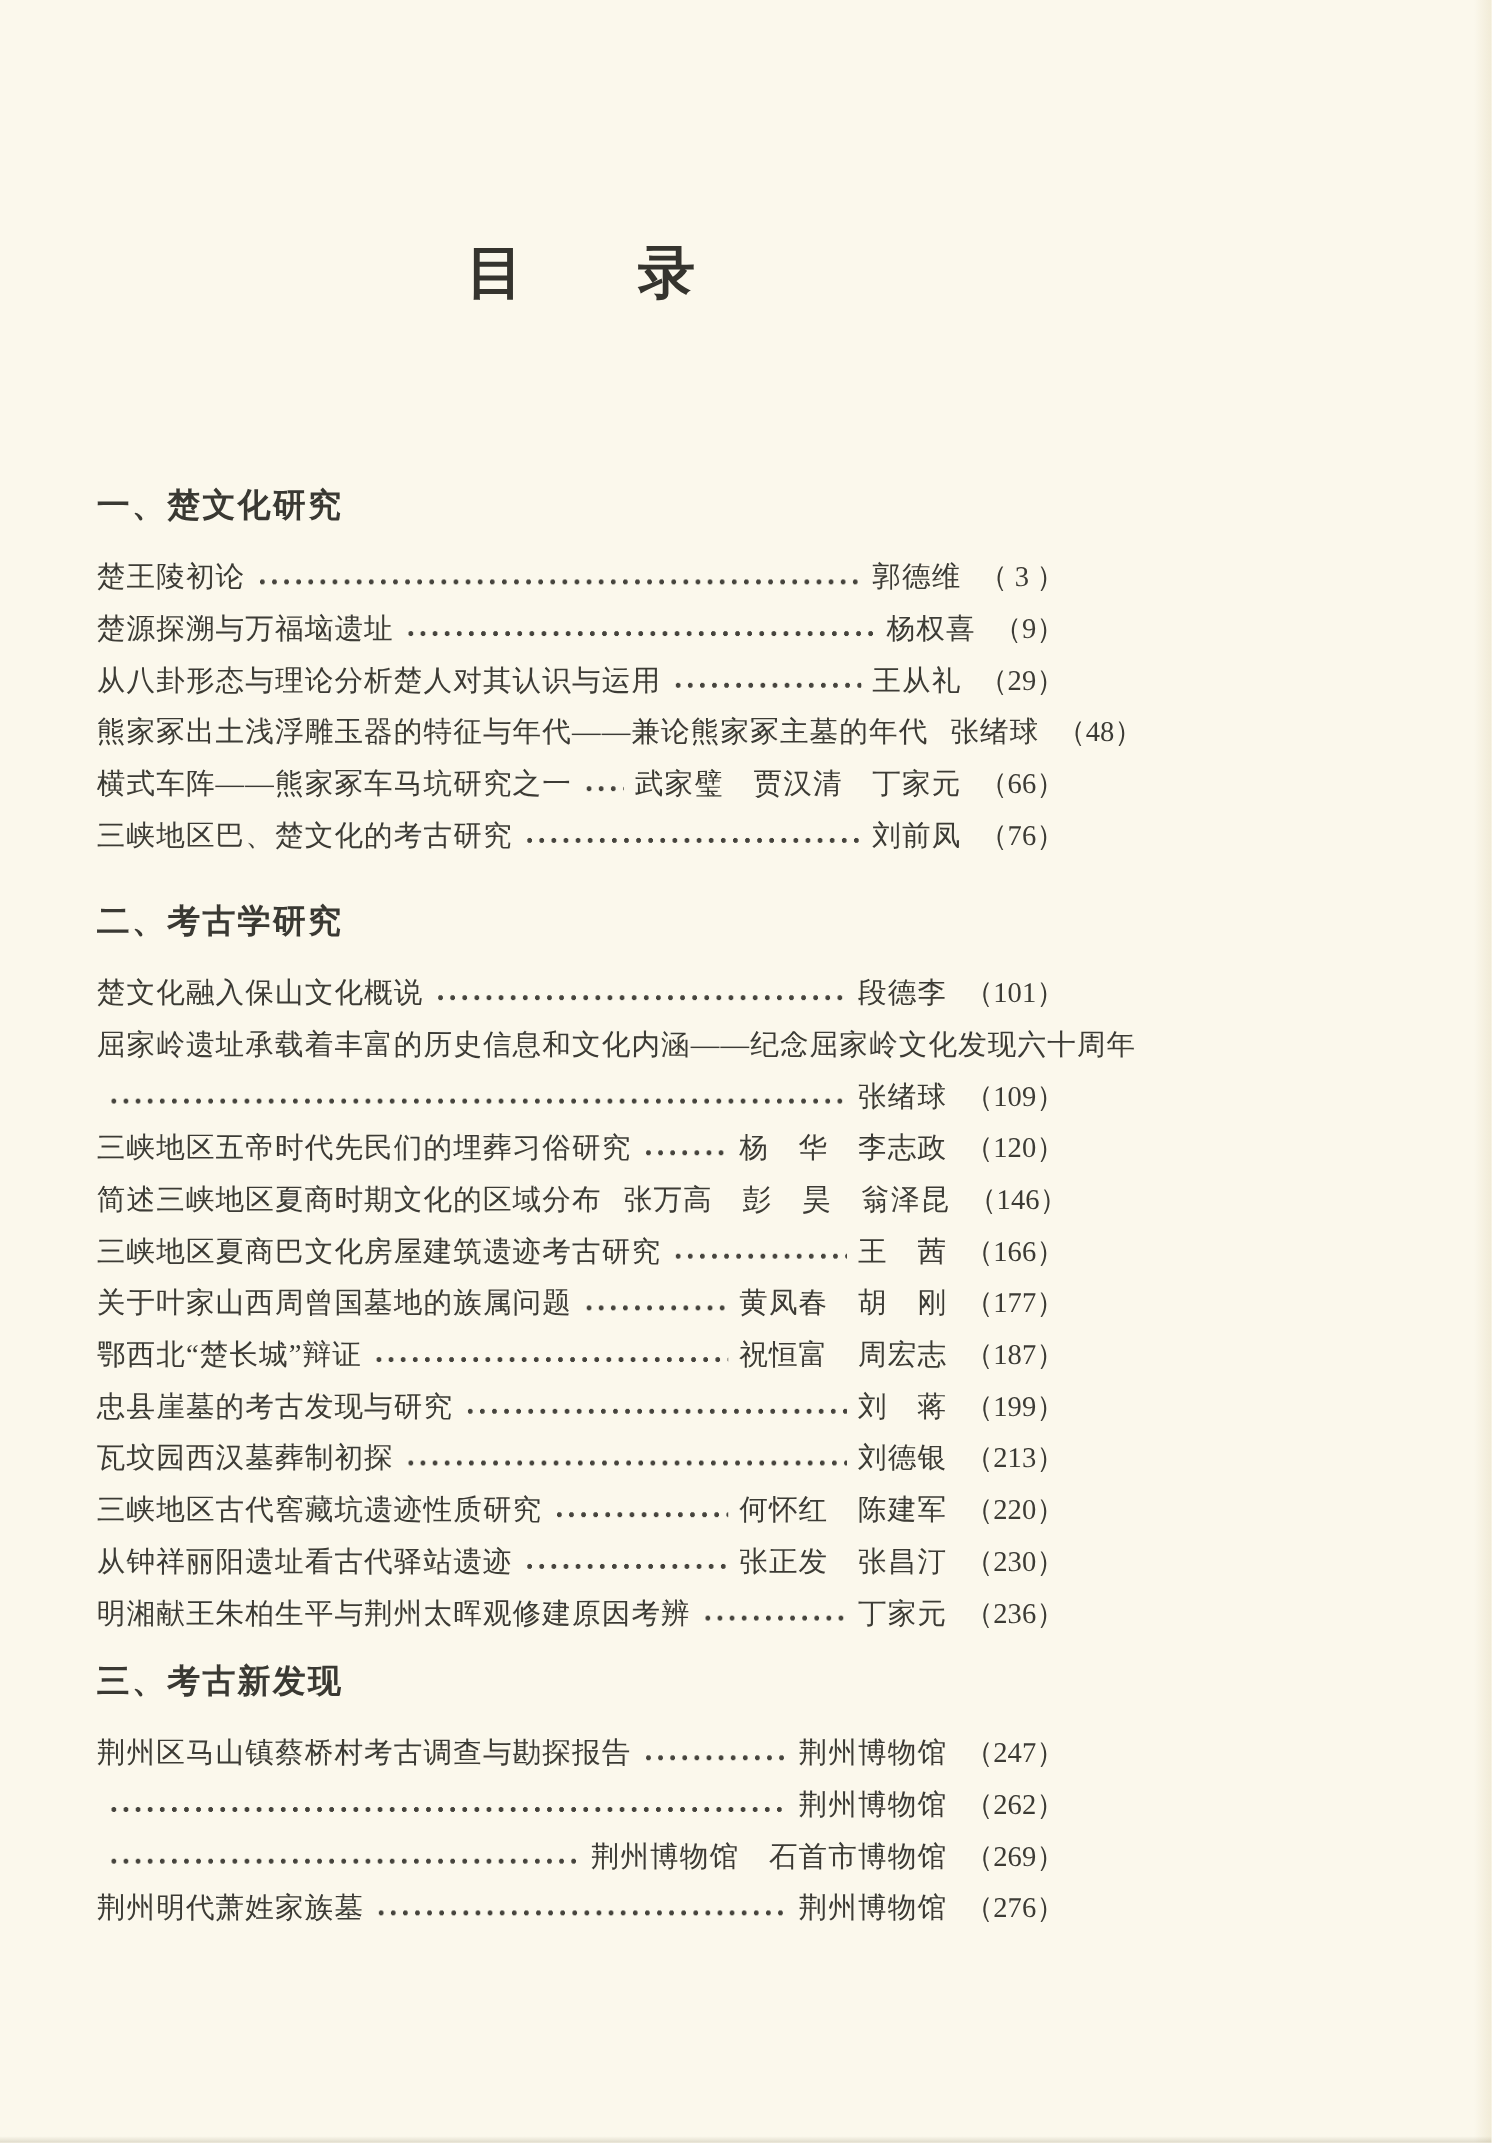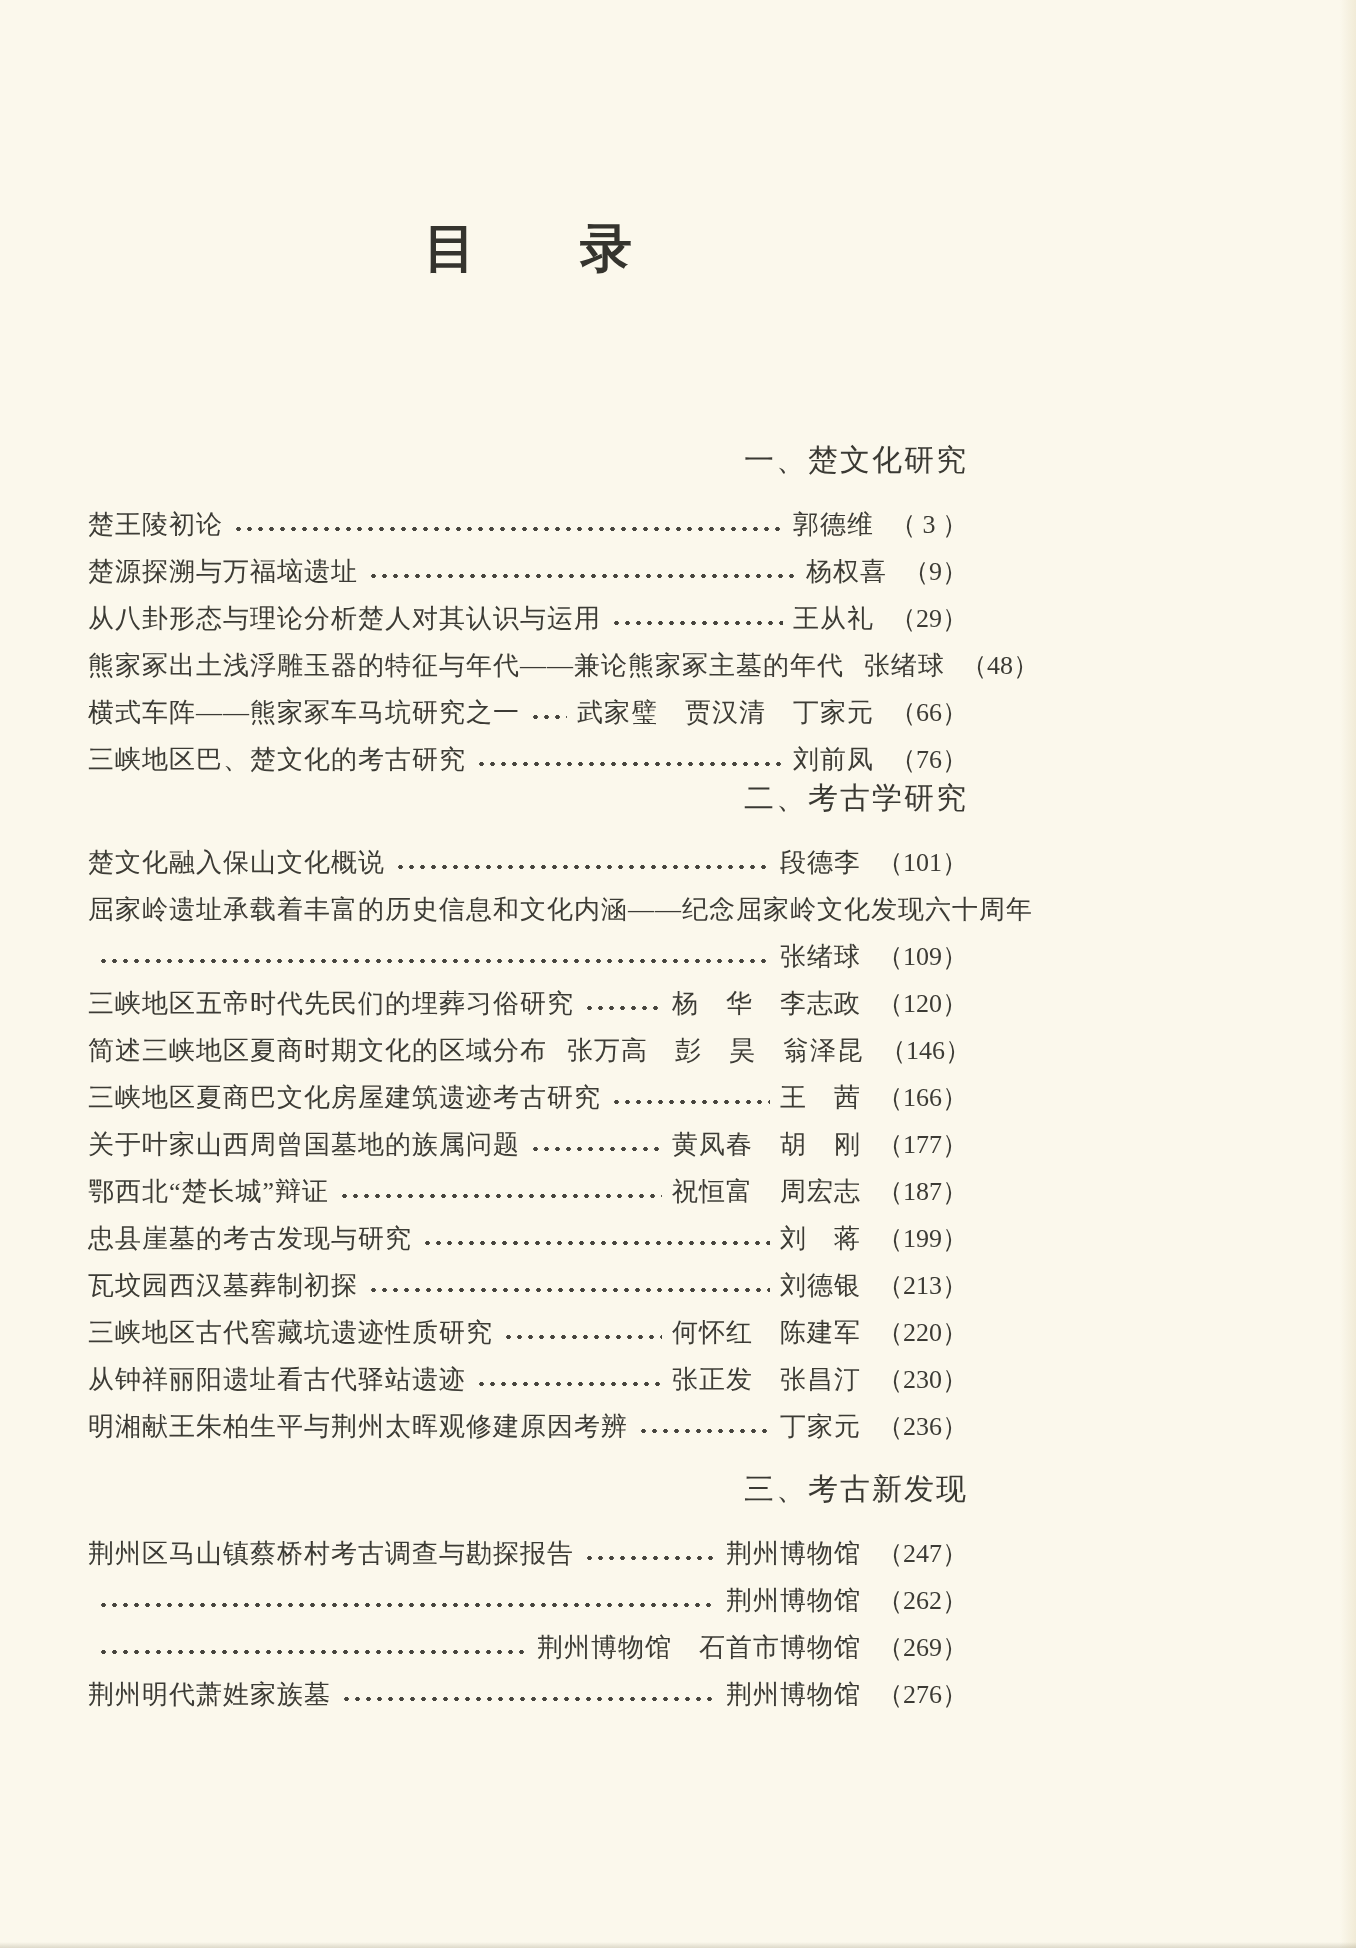--- a/index.html
+++ b/index.html
@@ -12,27 +12,27 @@
     color: #3c3b35;
   }
   .page { padding: 223px 0 0 88px; width: 880px; box-sizing: content-box; }
   .page-title {
     font-size: 52px; font-weight: bold; line-height: 1;
     text-align: center; margin: 0 0 170px 0;
     color: #35342e;
     font-family: Liberation Serif, serif;
   }
   .section-heading {
-    font-size: 30px; font-weight: normal; line-height: 1;
-    text-align: right; margin: 0 0 26px 0;
+    font-size: 30px; font-weight: bold; line-height: 1;
+    text-align: left; margin: 0 0 26px 0;
     color: #3a3933;
     font-family: "DejaVu Sans", "Liberation Sans", sans-serif;
     letter-spacing: 2px;
   }
-  section:nth-of-type(2) .section-heading { }
+  section:nth-of-type(2) .section-heading { margin-top: 40px; }
   section:nth-of-type(3) .section-heading { margin-top: 24px; }
   .entry {
     display: flex; align-items: center;
     height: 47px; font-size: 26px;
     white-space: nowrap;
   }
   .entry .t { letter-spacing: 1px; }
   .entry .leader {
     flex: 1 1 auto; min-width: 0;
     height: 8px; margin: 8px 10px 0 10px;

